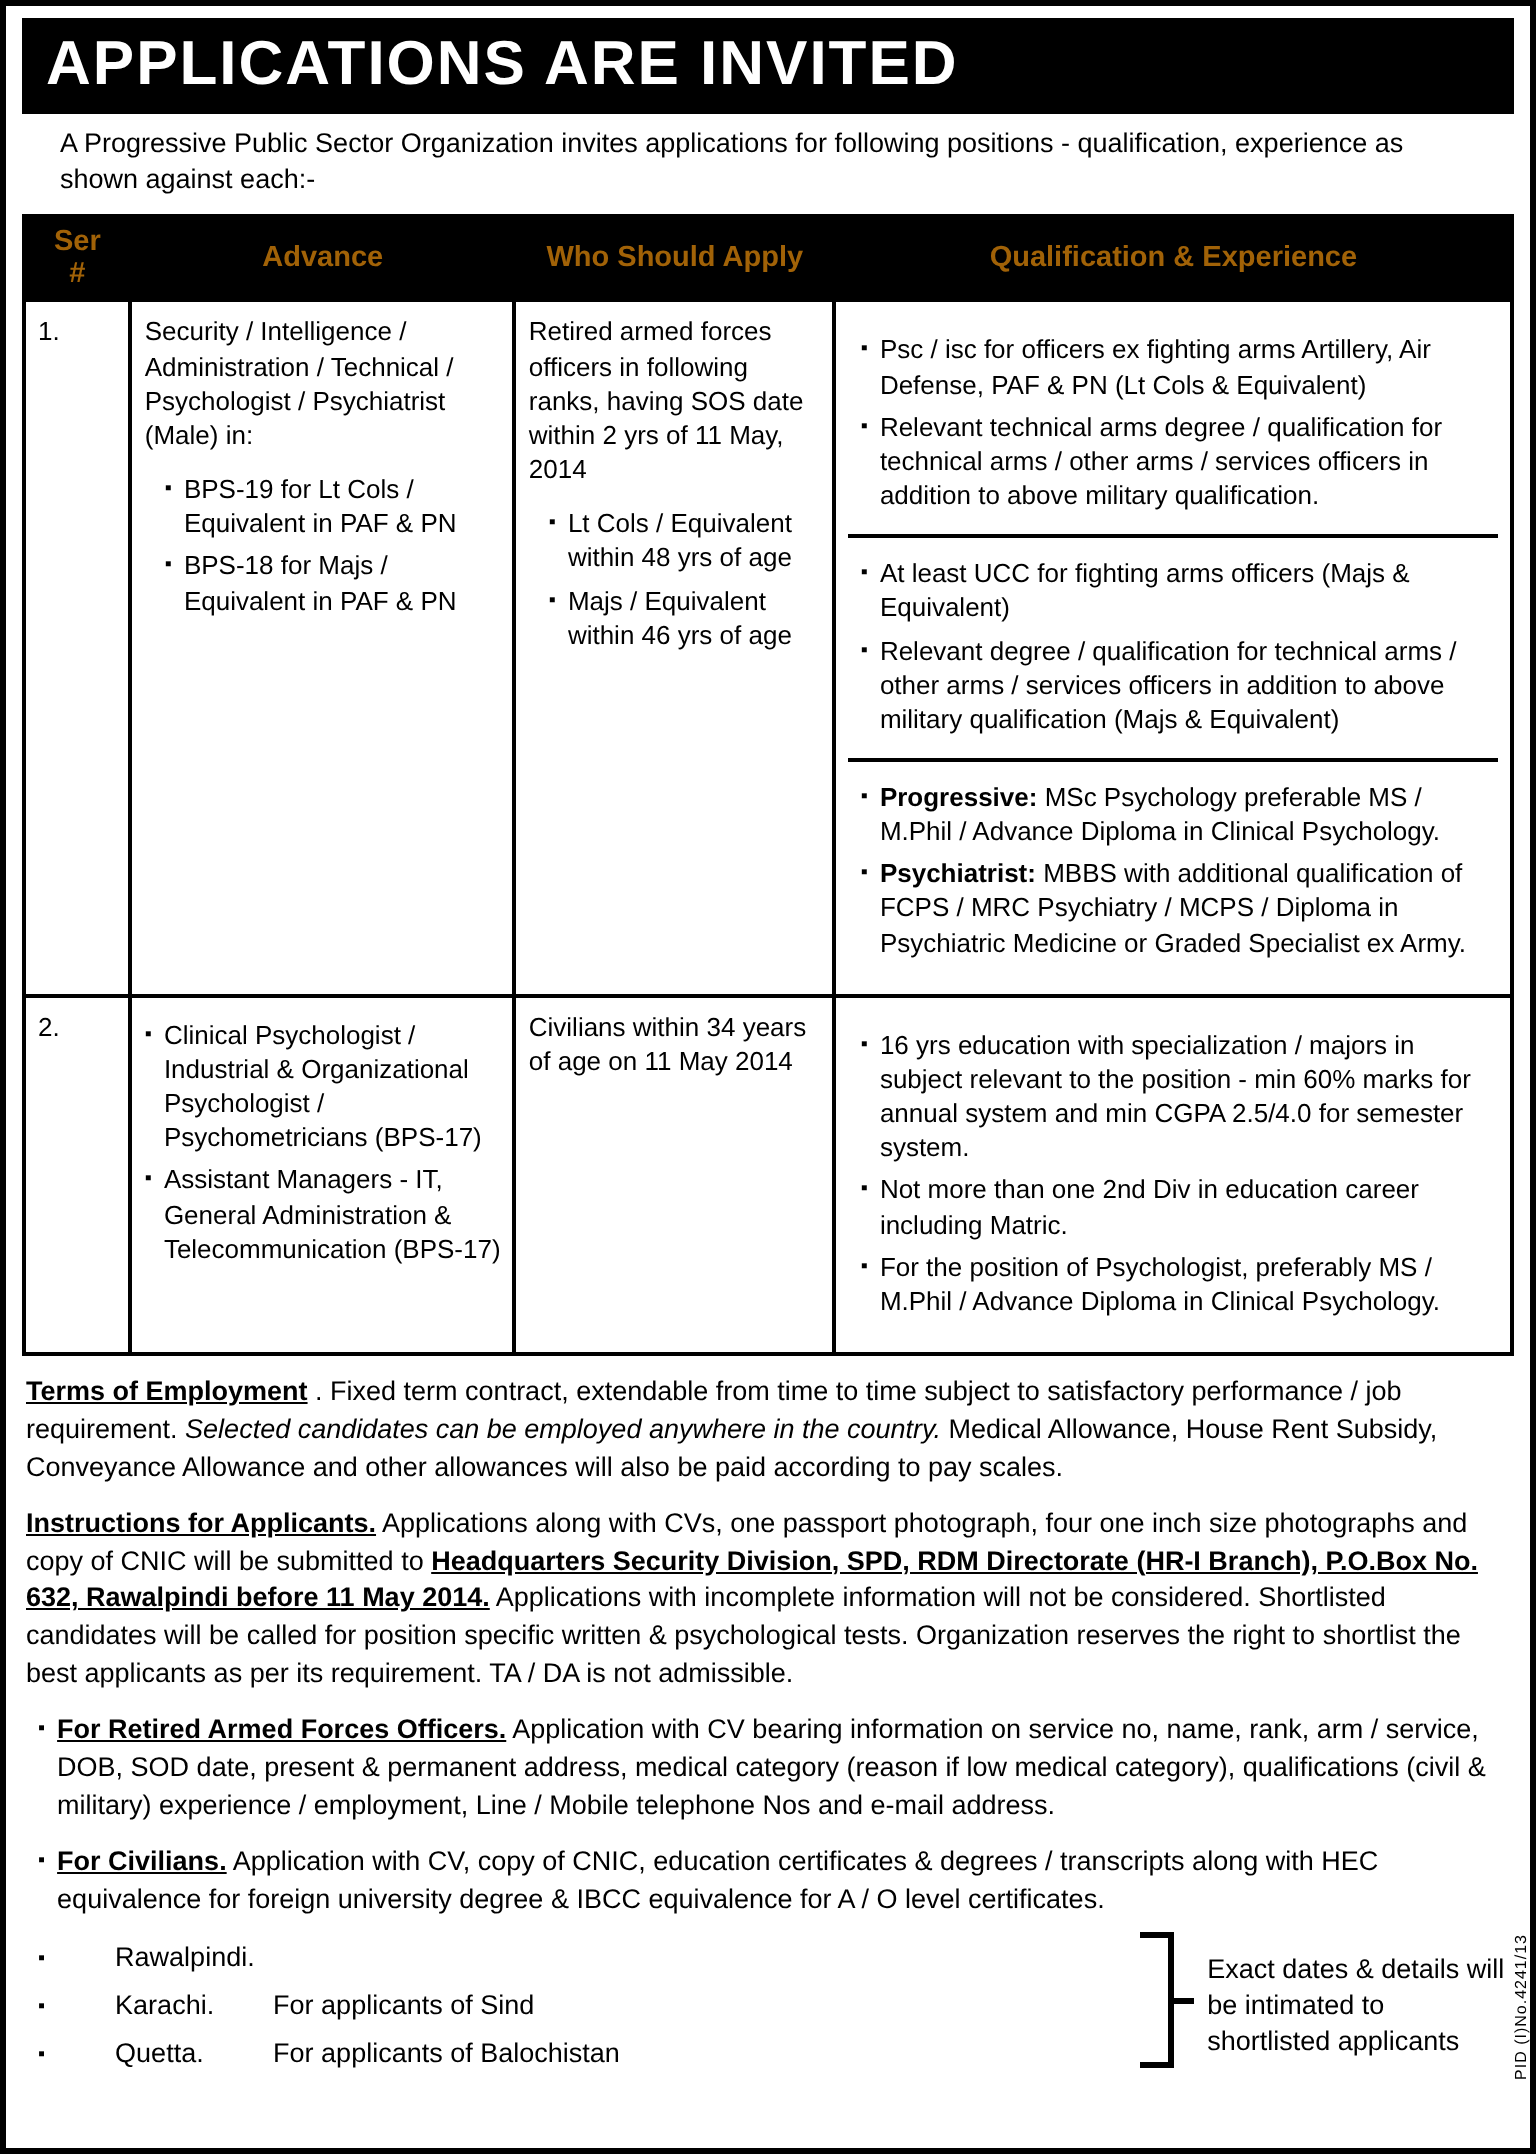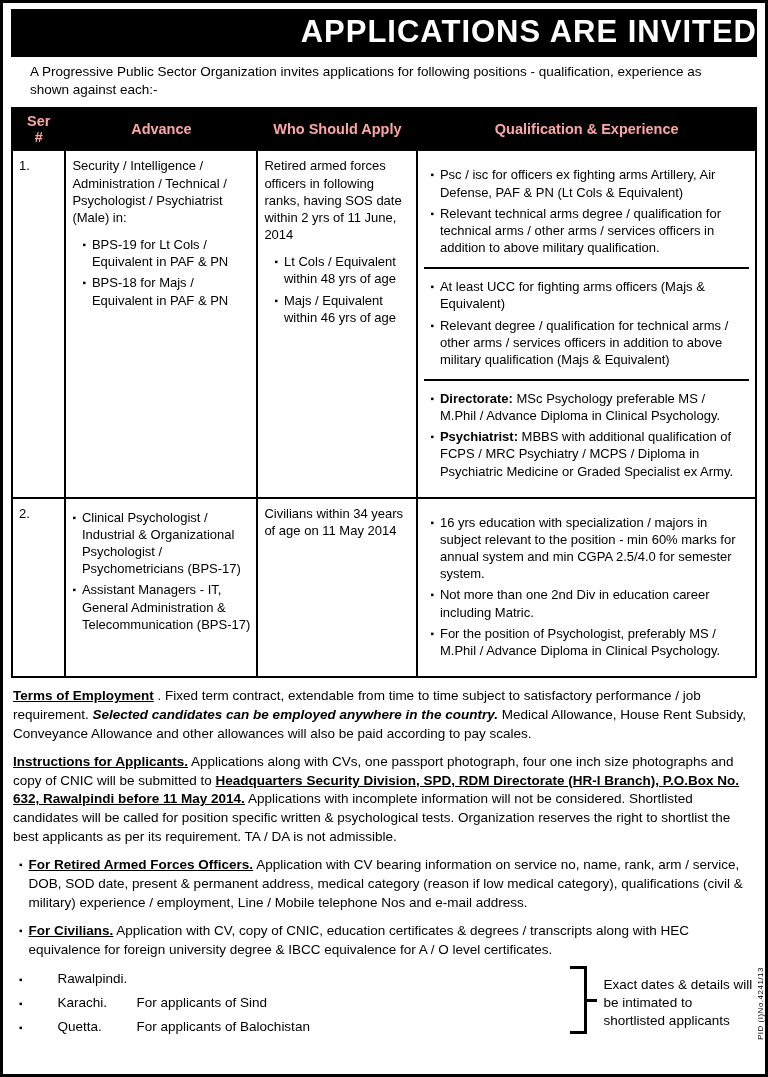--- a/index.html
+++ b/index.html
@@ -4,48 +4,48 @@
 <style>
   * { margin:0; padding:0; box-sizing:border-box; }
   html,body { background:#fff; }
   .page {
     width:768px; height:1077px; position:relative; overflow:hidden;
     background:#fff; color:#000; border:3px solid #000;
     font-family:"Liberation Sans", sans-serif;
     padding:6px 8px 0 8px;
   }
   .banner {
-    background:#000; color:#fff; text-align:right;
+    background:#000; color:#fff; text-align:left;
     font-size:31px; font-weight:bold; letter-spacing:1px;
-    padding:5px 0 7px; margin-bottom:6px;
+    padding:5px 12px 7px; margin-bottom:6px;
   }
   .intro { font-size:13.5px; line-height:1.35; margin:4px 19px 8px; }
 
   table.jobtable { width:100%; border-collapse:collapse; border:2px solid #000; }
   table.jobtable th {
-    background:#000; color:#fca5a5; font-size:14.5px; font-weight:bold;
+    background:#000; color:#a16207; font-size:14.5px; font-weight:bold;
     padding:4px 14px; border:2px solid #000; text-align:center; vertical-align:middle;
   }
   table.jobtable td {
     border:2px solid #000; vertical-align:top;
     font-size:13px; line-height:1.32; padding:6px 6px;
   }
   td.qual { padding:0; }
   .qsec { padding:5px 6px 7px; border-bottom:2px solid #000; }
   .qsec:last-child { border-bottom:none; }
   .ser-cell { text-align:left; padding-left:8px; }
 
   .bl { display:flex; gap:6px; margin:4px 0; }
   .ind { margin-left:10px; }
   .sq { font-size:10px; line-height:1.7; flex:0 0 auto; }
 
   .para { font-size:13.5px; line-height:1.4; margin:9px 2px 0; }
   .bu { font-weight:bold; text-decoration:underline;margin-top:30px; }
   .bd { font-weight:bold; }
-  .bi { font-weight:bold; font-style:italic; }
+  .bi { font-weight:normal; font-style:italic; }
 
   .para-b { font-size:13.5px; line-height:1.4; margin:9px 2px 0 8px; }
   .para-b .sq { line-height:1.8; }
 
   .stations-wrap { display:flex; margin:4px 2px 0 8px; align-items:stretch; }
   .stn-list { width:560px; }
   .stn-row { display:flex; gap:7px; font-size:13.5px; margin:7px 0; }
   .stn-city { width:100px; flex:0 0 auto;padding-left:28px; }
   .bracket-wrap { position:relative; width:28px; flex:0 0 auto; margin-top:2px; }
   .bracket { width:17px; height:68px; border-top:3px solid #000; border-right:3px solid #000; border-bottom:3px solid #000; }
@@ -89,21 +89,21 @@
           <div class="bl ind">
             <span class="sq">▪</span>
             <span>BPS-19 for Lt Cols / Equivalent in PAF &amp; PN</span>
           </div>
           <div class="bl ind">
             <span class="sq">▪</span>
             <span>BPS-18 for Majs / Equivalent in PAF &amp; PN</span>
           </div>
         </td>
         <td>
-          <div>Retired armed forces officers in following ranks, having SOS date within 2 yrs of 11 June, 2014</div>
+          <div>Retired armed forces officers in following ranks, having SOS date within 2 yrs of 11 May, 2014</div>
           <div style="height:6px"></div>
           <div class="bl ind">
             <span class="sq">▪</span>
             <span>Lt Cols / Equivalent within 48 yrs of age</span>
           </div>
           <div class="bl ind">
             <span class="sq">▪</span>
             <span>Majs / Equivalent within 46 yrs of age</span>
           </div>
         </td>
@@ -124,21 +124,21 @@
               <span>At least UCC for fighting arms officers (Majs &amp; Equivalent)</span>
             </div>
             <div class="bl">
               <span class="sq">▪</span>
               <span>Relevant degree / qualification for technical arms / other arms / services officers in addition to above military qualification (Majs &amp; Equivalent)</span>
             </div>
           </div>
           <div class="qsec">
             <div class="bl">
               <span class="sq">▪</span>
-              <span><span class="bd">Directorate:</span><span> MSc Psychology preferable MS / M.Phil / Advance Diploma in Clinical Psychology.</span></span>
+              <span><span class="bd">Progressive:</span><span> MSc Psychology preferable MS / M.Phil / Advance Diploma in Clinical Psychology.</span></span>
             </div>
             <div class="bl">
               <span class="sq">▪</span>
               <span><span class="bd">Psychiatrist:</span><span> MBBS with additional qualification of FCPS / MRC Psychiatry / MCPS / Diploma in Psychiatric Medicine or Graded Specialist ex Army.</span></span>
             </div>
           </div>
         </td>
       </tr>
       <tr>
         <td class="ser-cell">2.</td>

